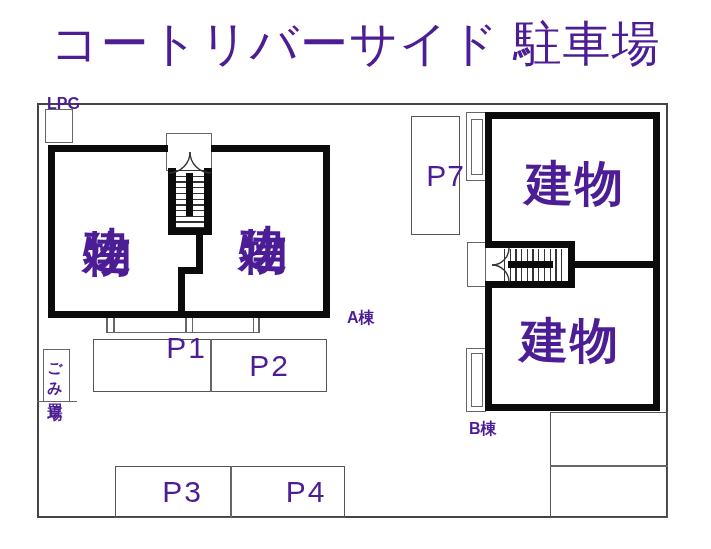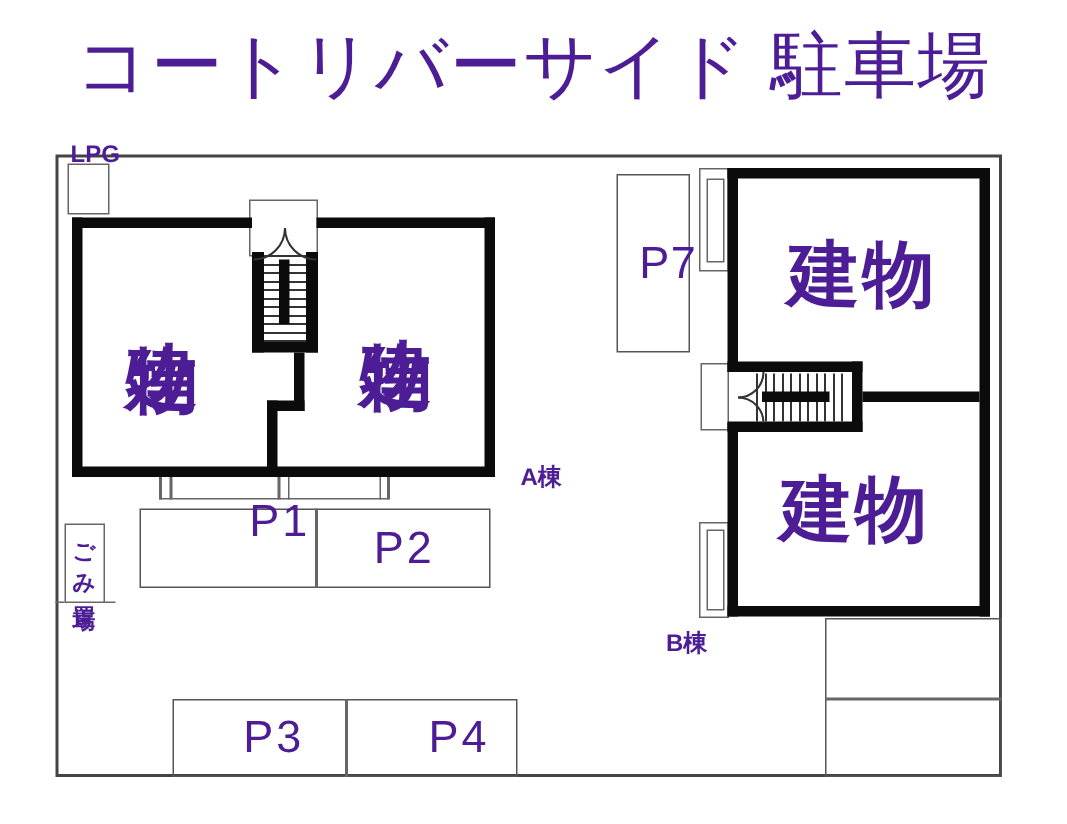--- a/index.html
+++ b/index.html
@@ -86,21 +86,21 @@
 
   <div class="abs thin2" style="left:467px;top:242px;width:19px;height:45px;"></div>
 
   <div class="abs thin2" style="left:466px;top:112px;width:20px;height:69px;"></div>
   <div class="abs thin2" style="left:471px;top:119px;width:12px;height:56px;"></div>
   <div class="abs thin2" style="left:466px;top:348px;width:20px;height:64px;"></div>
   <div class="abs thin2" style="left:471px;top:353px;width:12px;height:54px;"></div>
 
   <div class="abs tatemono-h" style="left:503px;top:160px;width:144px;">建物</div>
   <div class="abs tatemono-h" style="left:498px;top:317px;width:144px;">建物</div>
-  <div class="abs smalltag" style="left:444px;top:419px;">B棟</div>
+  <div class="abs smalltag" style="left:469px;top:419px;">B棟</div>
 
   <div class="abs thin" style="left:93px;top:339px;width:234px;height:53px;"></div>
   <div class="abs vline" style="left:210px;top:339px;width:1.5px;height:53px;"></div>
   <div class="abs plabel" style="left:93px;top:321px;width:137px;height:53px;margin-left:15px;">P1</div>
   <div class="abs plabel" style="left:210px;top:339px;width:99px;height:53px;">P2</div>
 
   <div class="abs thin" style="left:115px;top:466px;width:230px;height:52px;"></div>
   <div class="abs vline" style="left:230px;top:466px;width:1.5px;height:52px;"></div>
   <div class="abs plabel" style="left:115px;top:466px;width:115px;height:52px;">P3</div>
   <div class="abs plabel" style="left:230px;top:466px;width:132px;height:52px;">P4</div>

